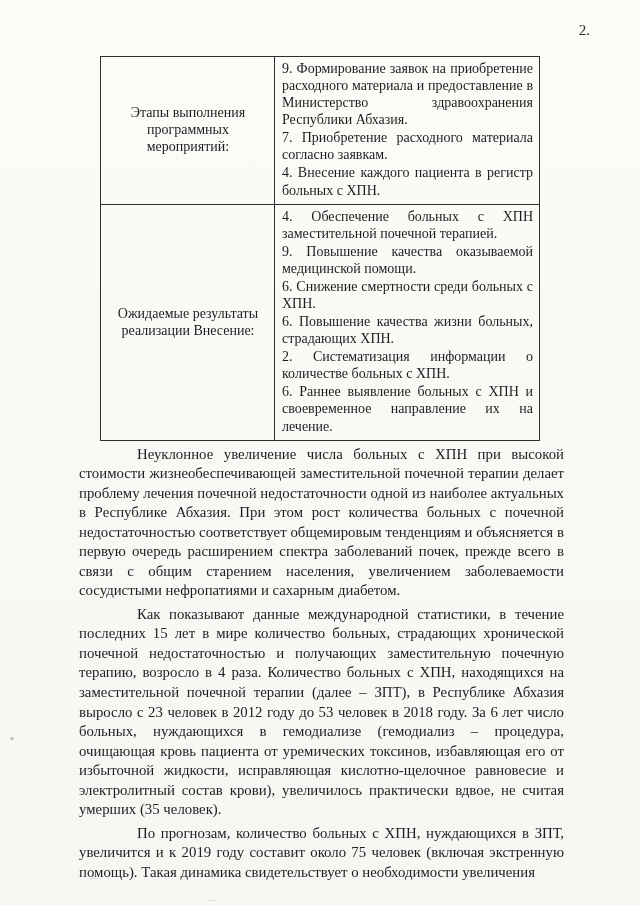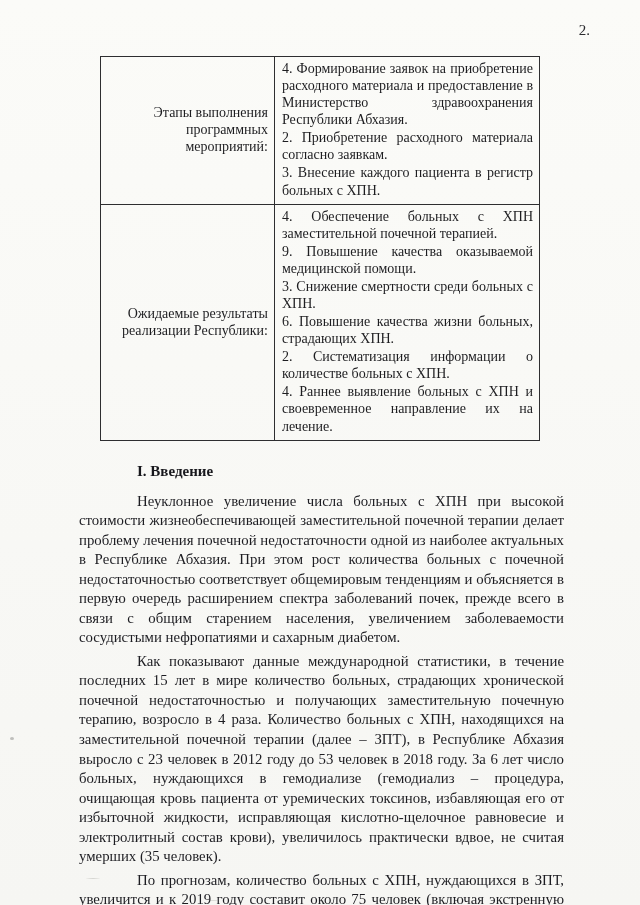--- a/index.html
+++ b/index.html
@@ -38,21 +38,21 @@
   }
   table.program-table td {
     border: 1.6px solid #2e2e30;
     font-size: 14px;
     line-height: 1.22;
     padding: 3px 6px 4px 7px;
   }
   td.label-cell {
     width: 160px;
     vertical-align: middle;
-    text-align: right;
+    text-align: center;
   }
   td.content-cell {
     vertical-align: top;
     text-align: justify;
   }
   .cell-item {
     margin: 0 0 1px 0;
   }
   .section-heading {
     margin: 22px 0 12px 62px;
@@ -84,40 +84,39 @@
 
 <div class="page">
 
   <div class="page-number">2.</div>
 
   <table class="program-table">
     <tbody>
       <tr>
         <td class="label-cell">Этапы выполнения программных мероприятий:</td>
         <td class="content-cell">
-          <div class="cell-item">4. Формирование заявок на приобретение расходного материала и предоставление в Министерство здравоохранения Республики Абхазия.</div>
-          <div class="cell-item">2. Приобретение расходного материала согласно заявкам.</div>
-          <div class="cell-item">3. Внесение каждого пациента в регистр больных с ХПН.</div>
+          <div class="cell-item">9. Формирование заявок на приобретение расходного материала и предоставление в Министерство здравоохранения Республики Абхазия.</div>
+          <div class="cell-item">7. Приобретение расходного материала согласно заявкам.</div>
+          <div class="cell-item">4. Внесение каждого пациента в регистр больных с ХПН.</div>
         </td>
       </tr>
       <tr>
-        <td class="label-cell">Ожидаемые результаты реализации Республики:</td>
+        <td class="label-cell">Ожидаемые результаты реализации Внесение:</td>
         <td class="content-cell">
           <div class="cell-item">4. Обеспечение больных с ХПН заместительной почечной терапией.</div>
           <div class="cell-item">9. Повышение качества оказываемой медицинской помощи.</div>
-          <div class="cell-item">3. Снижение смертности среди больных с ХПН.</div>
+          <div class="cell-item">6. Снижение смертности среди больных с ХПН.</div>
           <div class="cell-item">6. Повышение качества жизни больных, страдающих ХПН.</div>
           <div class="cell-item">2. Систематизация информации о количестве больных с ХПН.</div>
-          <div class="cell-item">4. Раннее выявление больных с ХПН и своевременное направление их на лечение.</div>
+          <div class="cell-item">6. Раннее выявление больных с ХПН и своевременное направление их на лечение.</div>
         </td>
       </tr>
     </tbody>
   </table>
 
-  <div class="section-heading">I. Введение</div>
 
   <p class="body-paragraph">Неуклонное увеличение числа больных с ХПН при высокой стоимости жизнеобеспечивающей заместительной почечной терапии делает проблему лечения почечной недостаточности одной из наиболее актуальных в Республике Абхазия. При этом рост количества больных с почечной недостаточностью соответствует общемировым тенденциям и объясняется в первую очередь расширением спектра заболеваний почек, прежде всего в связи с общим старением населения, увеличением заболеваемости сосудистыми нефропатиями и сахарным диабетом.</p>
 
   <p class="body-paragraph">Как показывают данные международной статистики, в течение последних 15 лет в мире количество больных, страдающих хронической почечной недостаточностью и получающих заместительную почечную терапию, возросло в 4 раза. Количество больных с ХПН, находящихся на заместительной почечной терапии (далее – ЗПТ), в Республике Абхазия выросло с 23 человек в 2012 году до 53 человек в 2018 году. За 6 лет число больных, нуждающихся в гемодиализе (гемодиализ – процедура, очищающая кровь пациента от уремических токсинов, избавляющая его от избыточной жидкости, исправляющая кислотно-щелочное равновесие и электролитный состав крови), увеличилось практически вдвое, не считая умерших (35 человек).</p>
 
   <p class="body-paragraph">По прогнозам, количество больных с ХПН, нуждающихся в ЗПТ, увеличится и к 2019 году составит около 75 человек (включая экстренную помощь). Такая динамика свидетельствует о необходимости увеличения</p>
 
   <span class="speck speck-1"></span>
   <span class="speck speck-2"></span>
   <span class="speck speck-3"></span>

